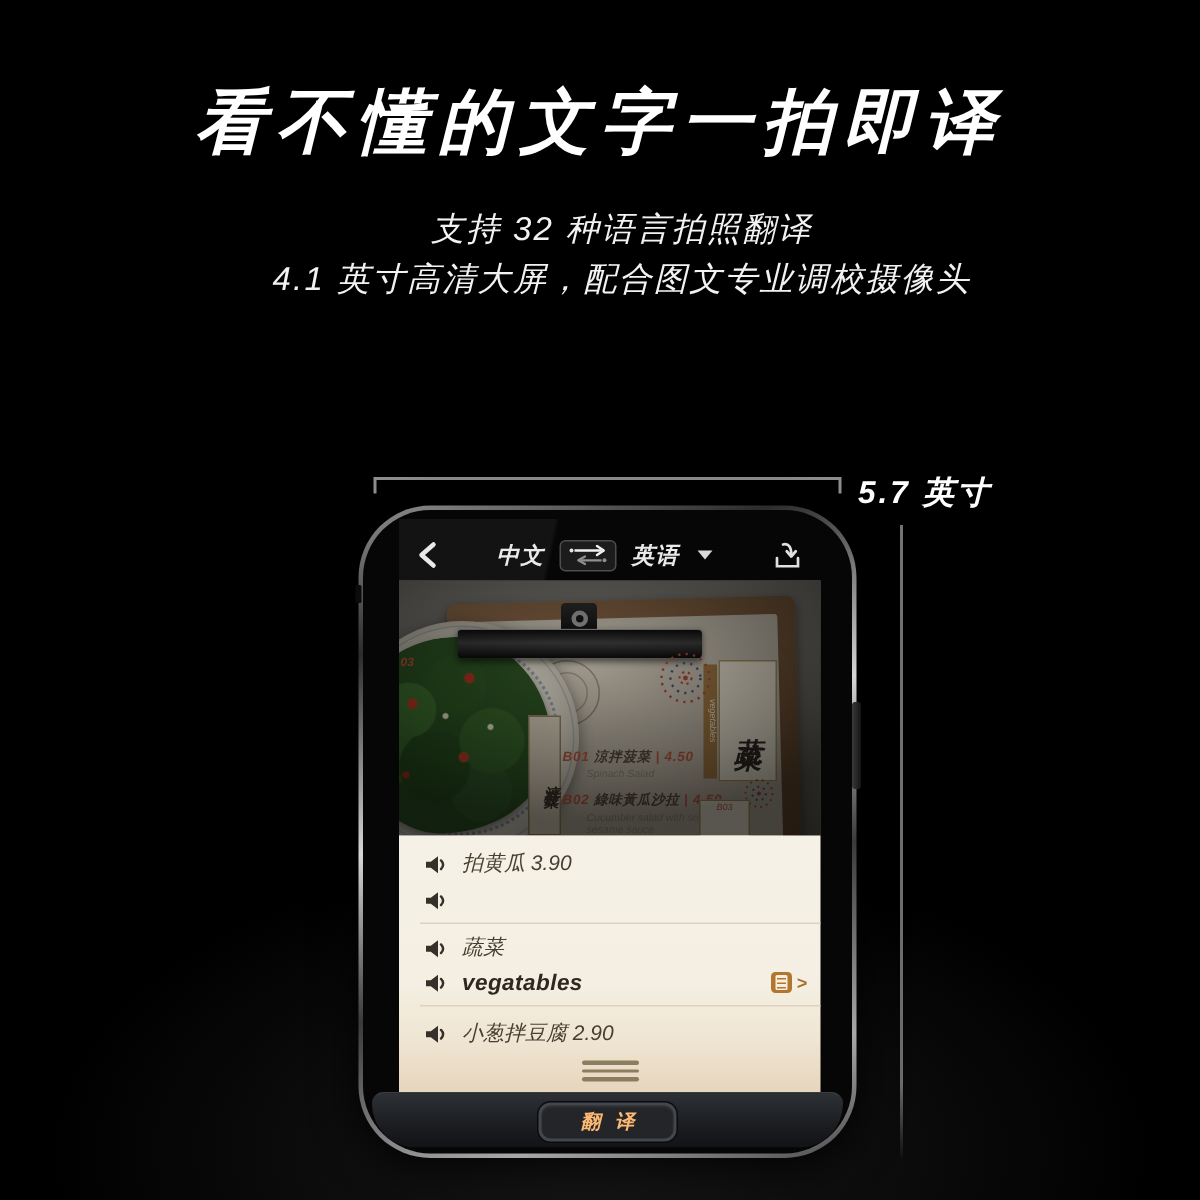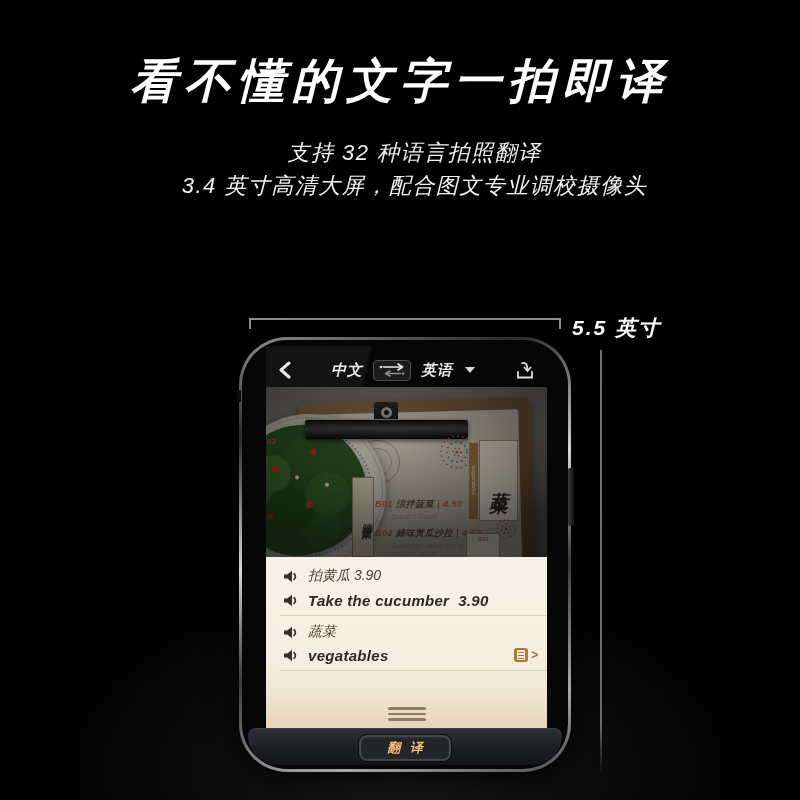--- a/index.html
+++ b/index.html
@@ -143,28 +143,28 @@
     color:#fdba74; font-size:13px; font-weight:600; letter-spacing:3px; text-indent:3px; }
 </style>
 </head>
 <body>
 
 <div class="canvas">
 
   <h1 class="headline">看不懂的文字一拍即译</h1>
   <div class="sub-block">
     <div>支持 32 种语言拍照翻译</div>
-    <div>3.4 英寸高清大屏，配合图文专业调校摄像头</div>
+    <div>4.1 英寸高清大屏，配合图文专业调校摄像头</div>
   </div>
 
   <div class="dim-top">
     <span class="dim-tick left"></span>
     <span class="dim-tick right"></span>
   </div>
-  <div class="dim-label">5.5 英寸</div>
+  <div class="dim-label">5.7 英寸</div>
   <div class="dim-side"></div>
 
   <div class="phone">
     <div class="power-btn"></div>
     <div class="sim-notch"></div>
     <div class="phone-face">
 
       <div class="topbar">
         <span class="back-btn">
           <svg width="14" height="18" viewBox="0 0 14 18">
@@ -262,21 +262,20 @@
             <path d="M11 3.6 Q13.8 6.5 11 9.4" fill="none" stroke="#36302a" stroke-width="1.6" stroke-linecap="round"></path>
           </svg>
           <span class="zh">拍黄瓜 3.90</span>
         </div>
 
         <div class="row" style="top:32px;">
           <svg width="14" height="13" viewBox="0 0 14 13">
             <path d="M1 4.5 H4.2 L9 .8 V12.2 L4.2 8.5 H1 Z" fill="#36302a"></path>
             <path d="M11 3.6 Q13.8 6.5 11 9.4" fill="none" stroke="#36302a" stroke-width="1.6" stroke-linecap="round"></path>
           </svg>
-          <span class="en">Take the cucumber  3.90</span>
         </div>
 
         <div class="divider" style="top:58px;"></div>
 
         <div class="row" style="top:64px;">
           <svg width="14" height="13" viewBox="0 0 14 13">
             <path d="M1 4.5 H4.2 L9 .8 V12.2 L4.2 8.5 H1 Z" fill="#36302a"></path>
             <path d="M11 3.6 Q13.8 6.5 11 9.4" fill="none" stroke="#36302a" stroke-width="1.6" stroke-linecap="round"></path>
           </svg>
           <span class="zh">蔬菜</span>
@@ -291,20 +290,27 @@
           <span class="row-actions">
             <span class="dict">
                 <i></i>
               </span>
             <span class="entry-chevron">&gt;</span>
           </span>
         </div>
 
         <div class="divider" style="top:113px;"></div>
 
+        <div class="row" style="top:121px;">
+          <svg width="14" height="13" viewBox="0 0 14 13">
+            <path d="M1 4.5 H4.2 L9 .8 V12.2 L4.2 8.5 H1 Z" fill="#36302a"></path>
+            <path d="M11 3.6 Q13.8 6.5 11 9.4" fill="none" stroke="#36302a" stroke-width="1.6" stroke-linecap="round"></path>
+          </svg>
+          <span class="zh">小葱拌豆腐 2.90</span>
+        </div>
 
         <div class="handle">
             <i></i>
             <i></i>
             <i></i>
           </div>
       </div>
 
       <div class="bottom-zone">
         <div class="translate-btn">翻 译</div>

